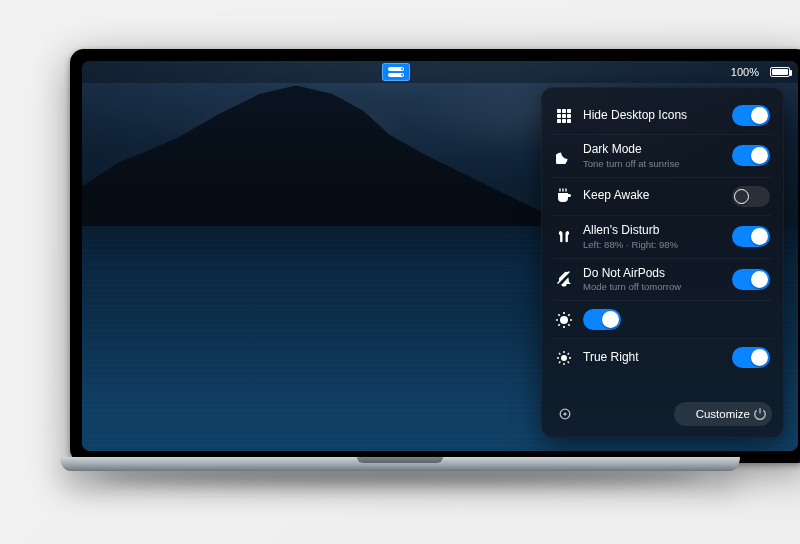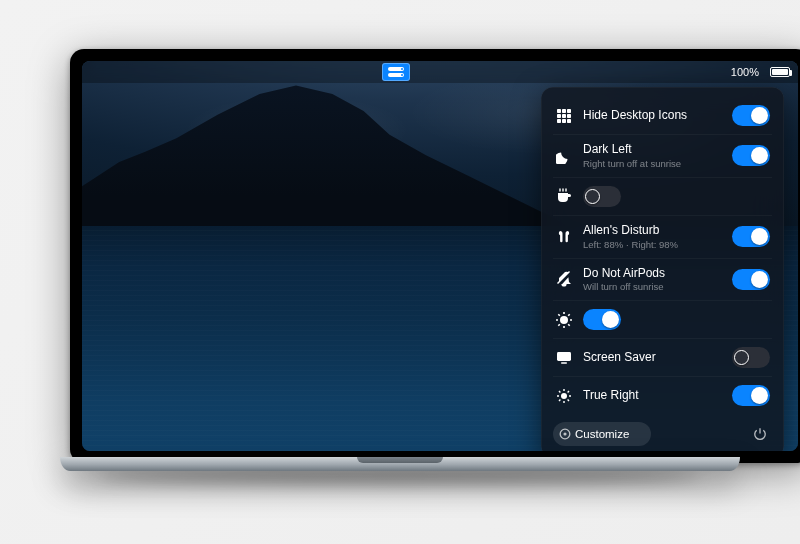--- a/index.html
+++ b/index.html
@@ -42,21 +42,21 @@
   .ico{width:18px;height:18px;flex:0 0 18px;display:flex;align-items:center;justify-content:center;color:#fff}
   .ico svg{width:16px;height:16px;fill:currentColor}
   .lbls{flex:1 1 auto;min-width:0}
   .lbl{color:#fff;font-size:12px;font-weight:400;line-height:1.15}
   .sub{color:rgba(255,255,255,.45);font-size:9.5px;margin-top:1px}
   .toggle{flex:0 0 38px;width:38px;height:21px;border-radius:11px;position:relative;background:#2b2f38;transition:.15s}
   .toggle.on{background:#0a84ff}
   .toggle .knob{position:absolute;top:2px;width:17px;height:17px;border-radius:50%;background:#fff;box-shadow:0 1px 2px rgba(0,0,0,.4)}
   .toggle.on .knob{right:2px}
   .toggle.off .knob{left:2px;width:15px;height:15px;top:3px;background:transparent;border:1.5px solid #fff}
-  .footer{display:flex;align-items:center;justify-content:flex-start;gap:12px;margin-top:8px;position:relative}
+  .footer{display:flex;align-items:center;justify-content:flex-end;gap:12px;margin-top:26px;position:relative}
   .foot-btn{flex:0 0 auto;background:rgba(255,255,255,.1);color:#fff;font-size:11.5px;border:none;border-radius:14px;padding:6px 22px;cursor:pointer}
   .foot-ico{position:absolute;color:rgba(255,255,255,.7);width:16px;height:16px;display:flex;align-items:center;justify-content:center;top:50%;transform:translateY(-50%)}
   .foot-ico.left{left:4px}
   .foot-ico.right{right:4px}
   .foot-ico svg{width:14px;height:14px;fill:none;stroke:currentColor;stroke-width:1.5}
   
   .hinge{position:absolute;left:0;right:0;bottom:18px;height:14px;border-radius:0 0 16px 16px/0 0 22px 22px;background:linear-gradient(#cfd4d8,#9ea6ad 55%,#6f7880);box-shadow:0 14px 30px rgba(0,0,0,.35)}
   .notch{position:absolute;left:50%;transform:translateX(-50%);top:0;width:86px;height:6px;border-radius:0 0 8px 8px;background:linear-gradient(#7c848b,#5b636a)}
   .foot-shadow{position:absolute;left:40px;right:40px;bottom:6px;height:14px;border-radius:50%;filter:blur(8px);background:rgba(0,0,0,.35)}
 </style>
@@ -119,33 +119,36 @@
                   <span class="knob"></span>
                 </div>
               </div>
               <div class="row">
                 <span class="ico">
                   <svg viewBox="0 0 16 16">
                     <use href="#moon-icon"></use>
                   </svg>
                 </span>
                 <div class="lbls">
-                  <div class="lbl">Dark Left</div>
-                  <div class="sub">Right turn off at sunrise</div>
+                  <div class="lbl">Dark Mode</div>
+                  <div class="sub">Tone turn off at sunrise</div>
                 </div>
                 <div class="toggle on">
                   <span class="knob"></span>
                 </div>
               </div>
               <div class="row">
                 <span class="ico">
                   <svg viewBox="0 0 16 16">
                     <use href="#coffee-icon"></use>
                   </svg>
                 </span>
+                <div class="lbls">
+                  <div class="lbl">Keep Awake</div>
+                </div>
                 <div class="toggle off">
                   <span class="knob"></span>
                 </div>
               </div>
               <div class="row">
                 <span class="ico">
                   <svg viewBox="0 0 16 16">
                     <use href="#airpods-icon"></use>
                   </svg>
                 </span>
@@ -158,46 +161,33 @@
                 </div>
               </div>
               <div class="row">
                 <span class="ico">
                   <svg viewBox="0 0 16 16">
                     <use href="#dnd-icon"></use>
                   </svg>
                 </span>
                 <div class="lbls">
                   <div class="lbl">Do Not AirPods</div>
-                  <div class="sub">Will turn off sunrise</div>
+                  <div class="sub">Mode turn off tomorrow</div>
                 </div>
                 <div class="toggle on">
                   <span class="knob"></span>
                 </div>
               </div>
               <div class="row">
                 <span class="ico">
                   <svg viewBox="0 0 16 16">
                     <use href="#nightshift-icon"></use>
                   </svg>
                 </span>
                 <div class="toggle on">
-                  <span class="knob"></span>
-                </div>
-              </div>
-              <div class="row">
-                <span class="ico">
-                  <svg viewBox="0 0 16 16">
-                    <use href="#display-icon"></use>
-                  </svg>
-                </span>
-                <div class="lbls">
-                  <div class="lbl">Screen Saver</div>
-                </div>
-                <div class="toggle off">
                   <span class="knob"></span>
                 </div>
               </div>
               <div class="row">
                 <span class="ico">
                   <svg viewBox="0 0 16 16">
                     <use href="#truetone-icon"></use>
                   </svg>
                 </span>
                 <div class="lbls">

